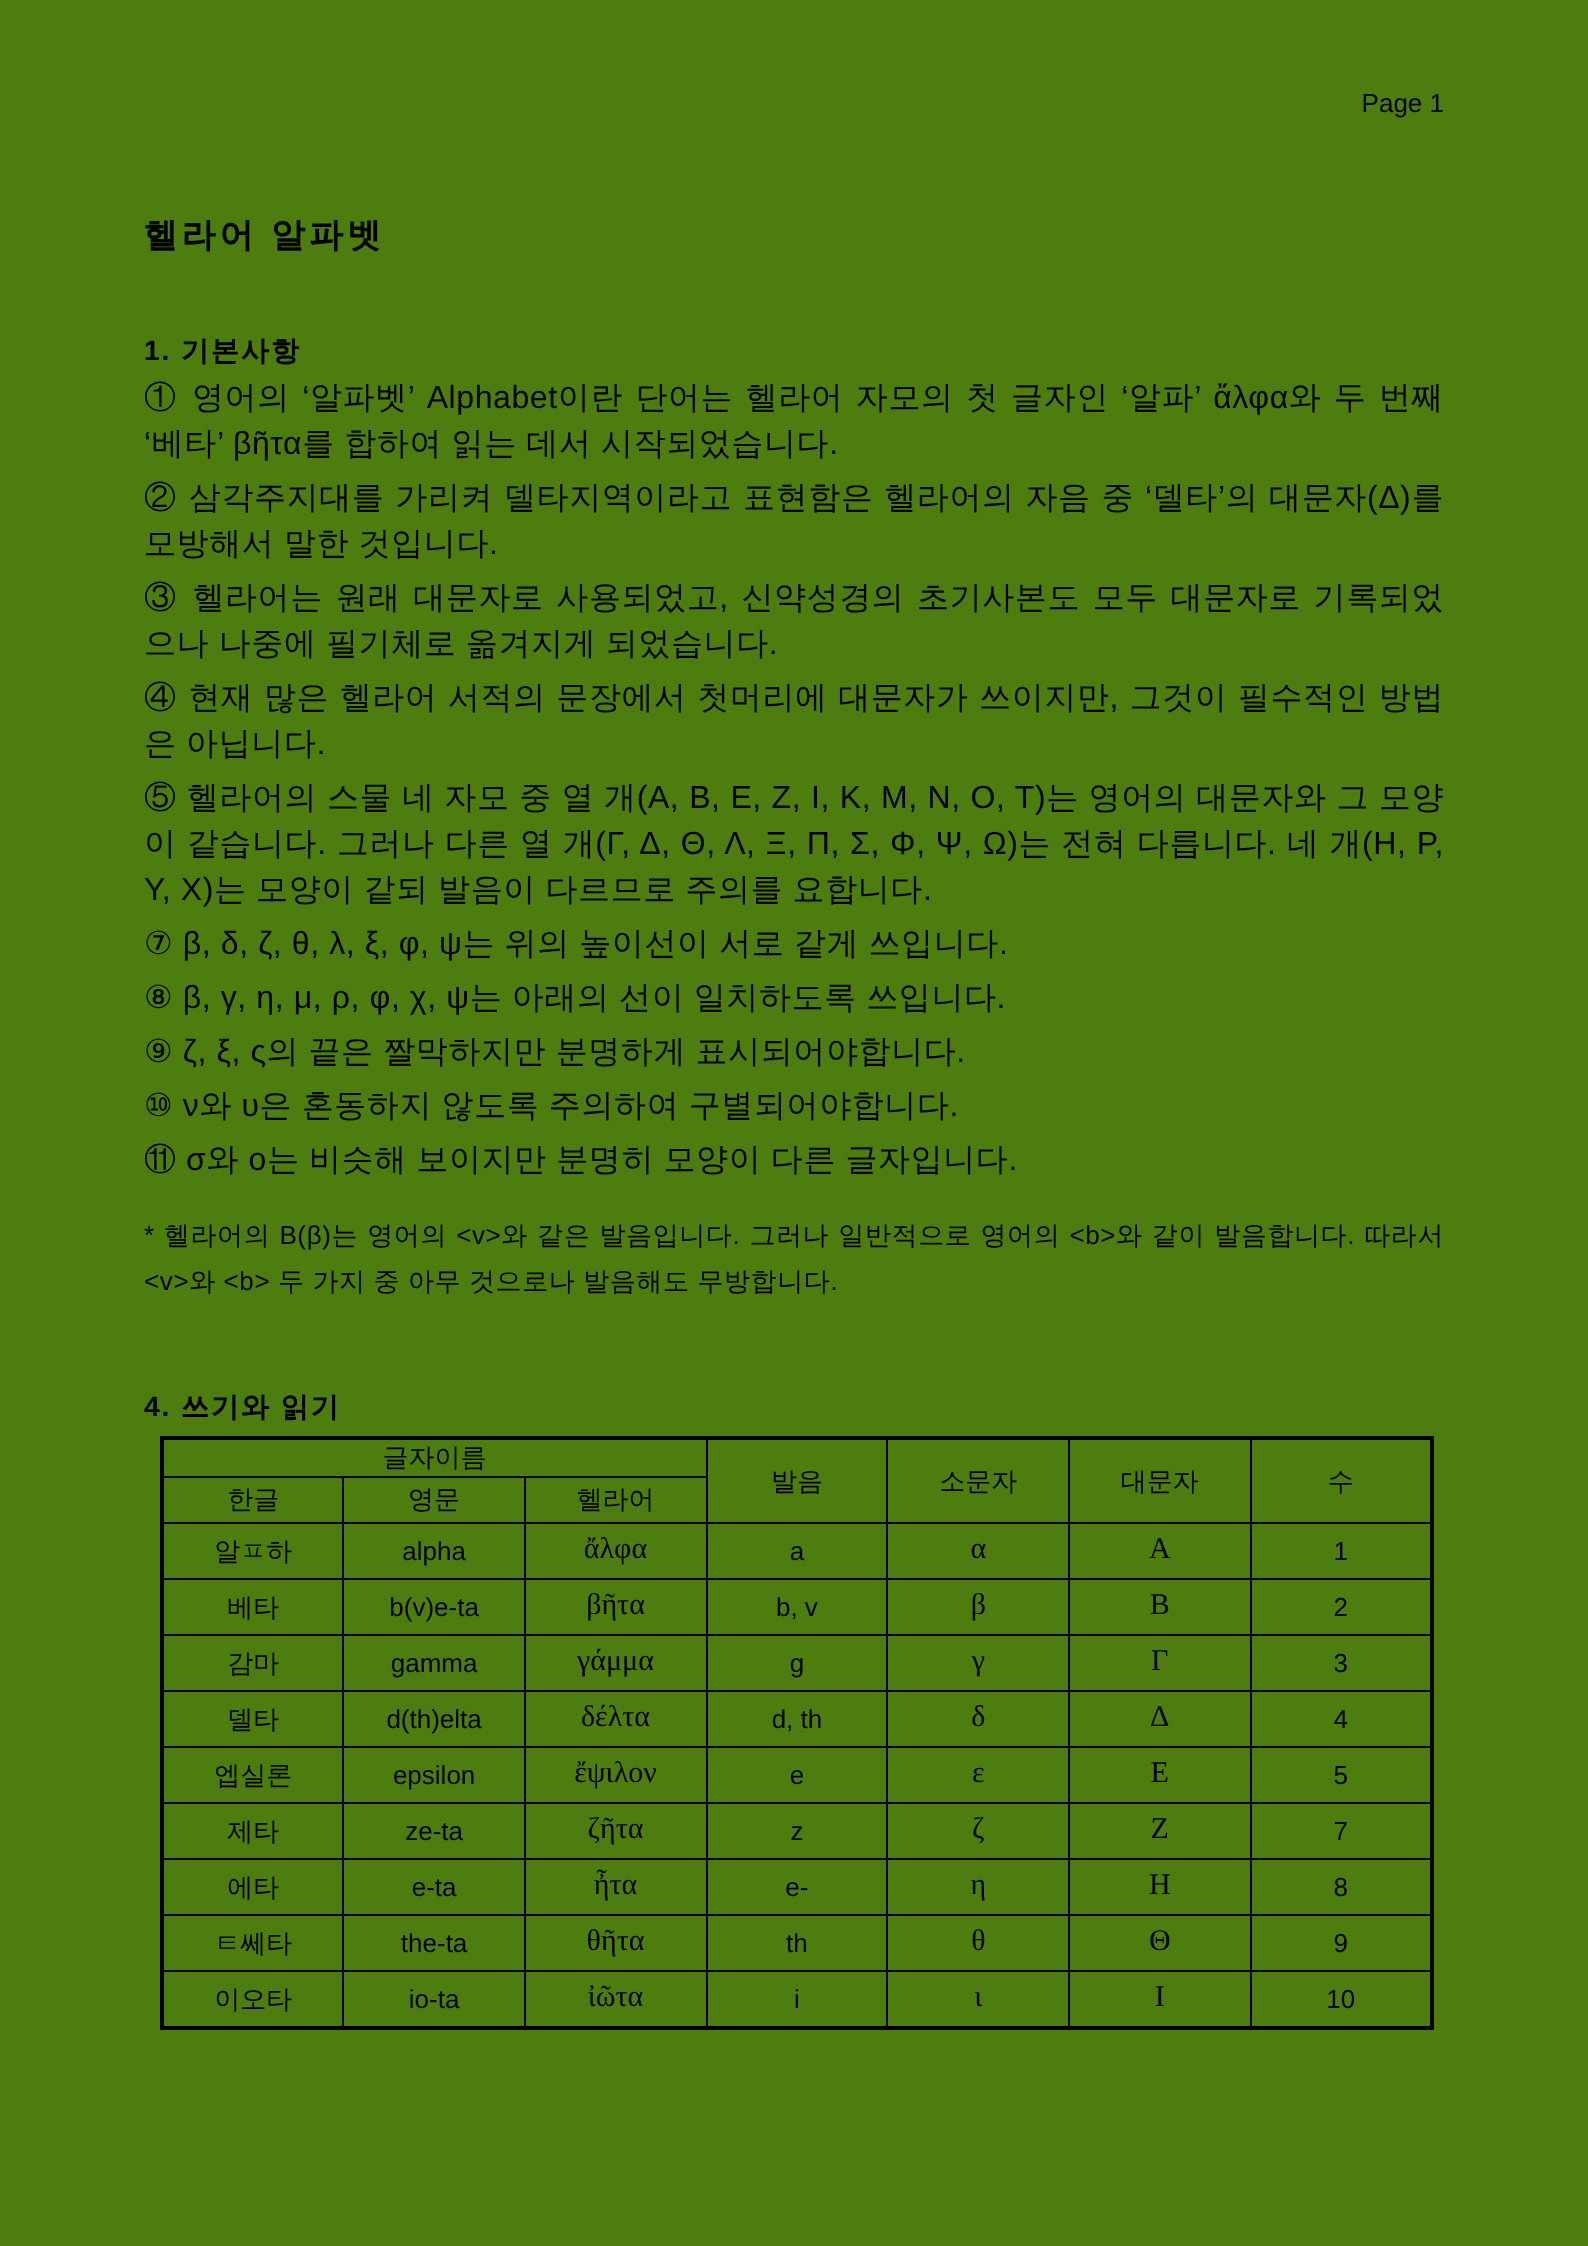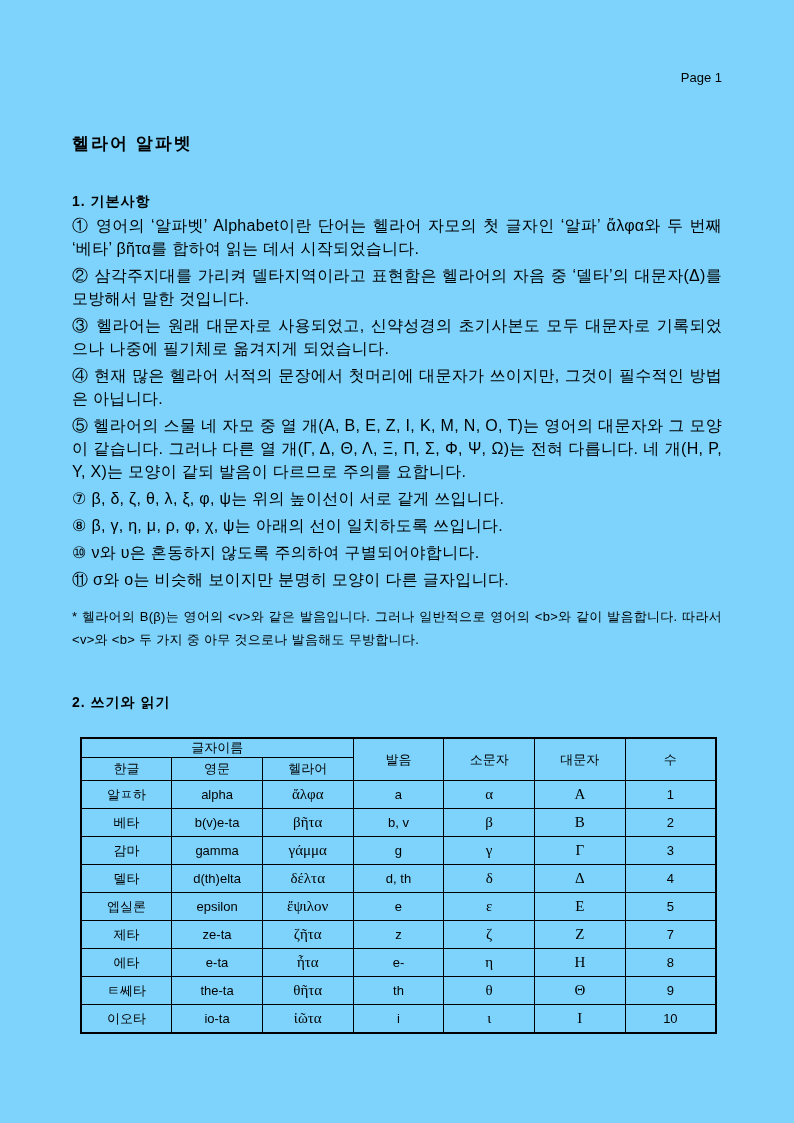--- a/index.html
+++ b/index.html
@@ -1,20 +1,20 @@
 <!DOCTYPE html>
 <html><head>
 <meta charset="utf-8">
 <style>
   html,body{margin:0;padding:0;background:#ffffff;}
   .page{
     width:794px;height:1123px;box-sizing:border-box;
-    background:#7dd3fc;color:#000000;
+    background:#4d7c0f;color:#000000;
     font-family:"Liberation Sans",sans-serif;
-    padding:70px 72px 0 72px;
+    padding:44px 72px 0 72px;
     overflow:hidden;position:relative;
   }
   .page-label{
     text-align:right;font-size:13px;line-height:16px;margin:0;
   }
   .doc-title{
     font-size:17px;font-weight:bold;letter-spacing:2px;
     margin:48px 0 0 0;line-height:20px;
   }
   .sec-heading{
@@ -27,21 +27,21 @@
   .para{
     font-size:16px;line-height:23px;letter-spacing:0.3px;
     text-align:justify;margin:4px 0;
   }
   .footnote{
     font-size:13px;line-height:23px;letter-spacing:0.3px;
     text-align:justify;margin:14px 0 16px 0;
   }
   table.alphabet{
     border-collapse:collapse;table-layout:fixed;
-    width:637px;margin:26px 0 0 8px;
+    width:637px;margin:6px 0 0 8px;
     border:2px solid #000;
   }
   table.alphabet th, table.alphabet td{
     border:1px solid #000;
     text-align:center;vertical-align:middle;
     font-weight:normal;font-size:13px;padding:0;
     overflow:hidden;white-space:nowrap;
   }
   table.alphabet thead tr.group-row th{height:18px;}
   table.alphabet thead tr.sub-row th{height:22px;}
@@ -64,27 +64,28 @@
   <h2 class="sec-heading" id="sec1-heading">1. 기본사항</h2>
 
   <div class="basics" id="basics-list">
       <p class="para">① 영어의 ‘알파벳’ Alphabet이란 단어는 헬라어 자모의 첫 글자인 ‘알파’ ἄλφα와 두 번째 ‘베타’ βῆτα를 합하여 읽는 데서 시작되었습니다.</p>
       <p class="para">② 삼각주지대를 가리켜 델타지역이라고 표현함은 헬라어의 자음 중 ‘델타’의 대문자(Δ)를 모방해서 말한 것입니다.</p>
       <p class="para">③ 헬라어는 원래 대문자로 사용되었고, 신약성경의 초기사본도 모두 대문자로 기록되었으나 나중에 필기체로 옮겨지게 되었습니다.</p>
       <p class="para">④ 현재 많은 헬라어 서적의 문장에서 첫머리에 대문자가 쓰이지만, 그것이 필수적인 방법은 아닙니다.</p>
       <p class="para">⑤ 헬라어의 스물 네 자모 중 열 개(Α, Β, Ε, Ζ, Ι, Κ, Μ, Ν, Ο, Τ)는 영어의 대문자와 그 모양이 같습니다. 그러나 다른 열 개(Γ, Δ, Θ, Λ, Ξ, Π, Σ, Φ, Ψ, Ω)는 전혀 다릅니다. 네 개(Η, Ρ, Υ, Χ)는 모양이 같되 발음이 다르므로 주의를 요합니다.</p>
       <p class="para">⑦ β, δ, ζ, θ, λ, ξ, φ, ψ는 위의 높이선이 서로 같게 쓰입니다.</p>
       <p class="para">⑧ β, γ, η, μ, ρ, φ, χ, ψ는 아래의 선이 일치하도록 쓰입니다.</p>
+      <p class="para">⑨ ζ, ξ, ς의 끝은 짤막하지만 분명하게 표시되어야합니다.</p>
       <p class="para">⑩ ν와 υ은 혼동하지 않도록 주의하여 구별되어야합니다.</p>
       <p class="para">⑪ σ와 ο는 비슷해 보이지만 분명히 모양이 다른 글자입니다.</p>
     </div>
 
   <p class="footnote">* 헬라어의 Β(β)는 영어의 &lt;v&gt;와 같은 발음입니다. 그러나 일반적으로 영어의 &lt;b&gt;와 같이 발음합니다. 따라서 &lt;v&gt;와 &lt;b&gt; 두 가지 중 아무 것으로나 발음해도 무방합니다.</p>
 
-  <h2 class="sec-heading" id="sec2-heading">2. 쓰기와 읽기</h2>
+  <h2 class="sec-heading" id="sec2-heading">4. 쓰기와 읽기</h2>
 
   <table class="alphabet">
     <colgroup>
       <col>
         <col>
         <col>
         <col>
         <col>
         <col>
         <col>

